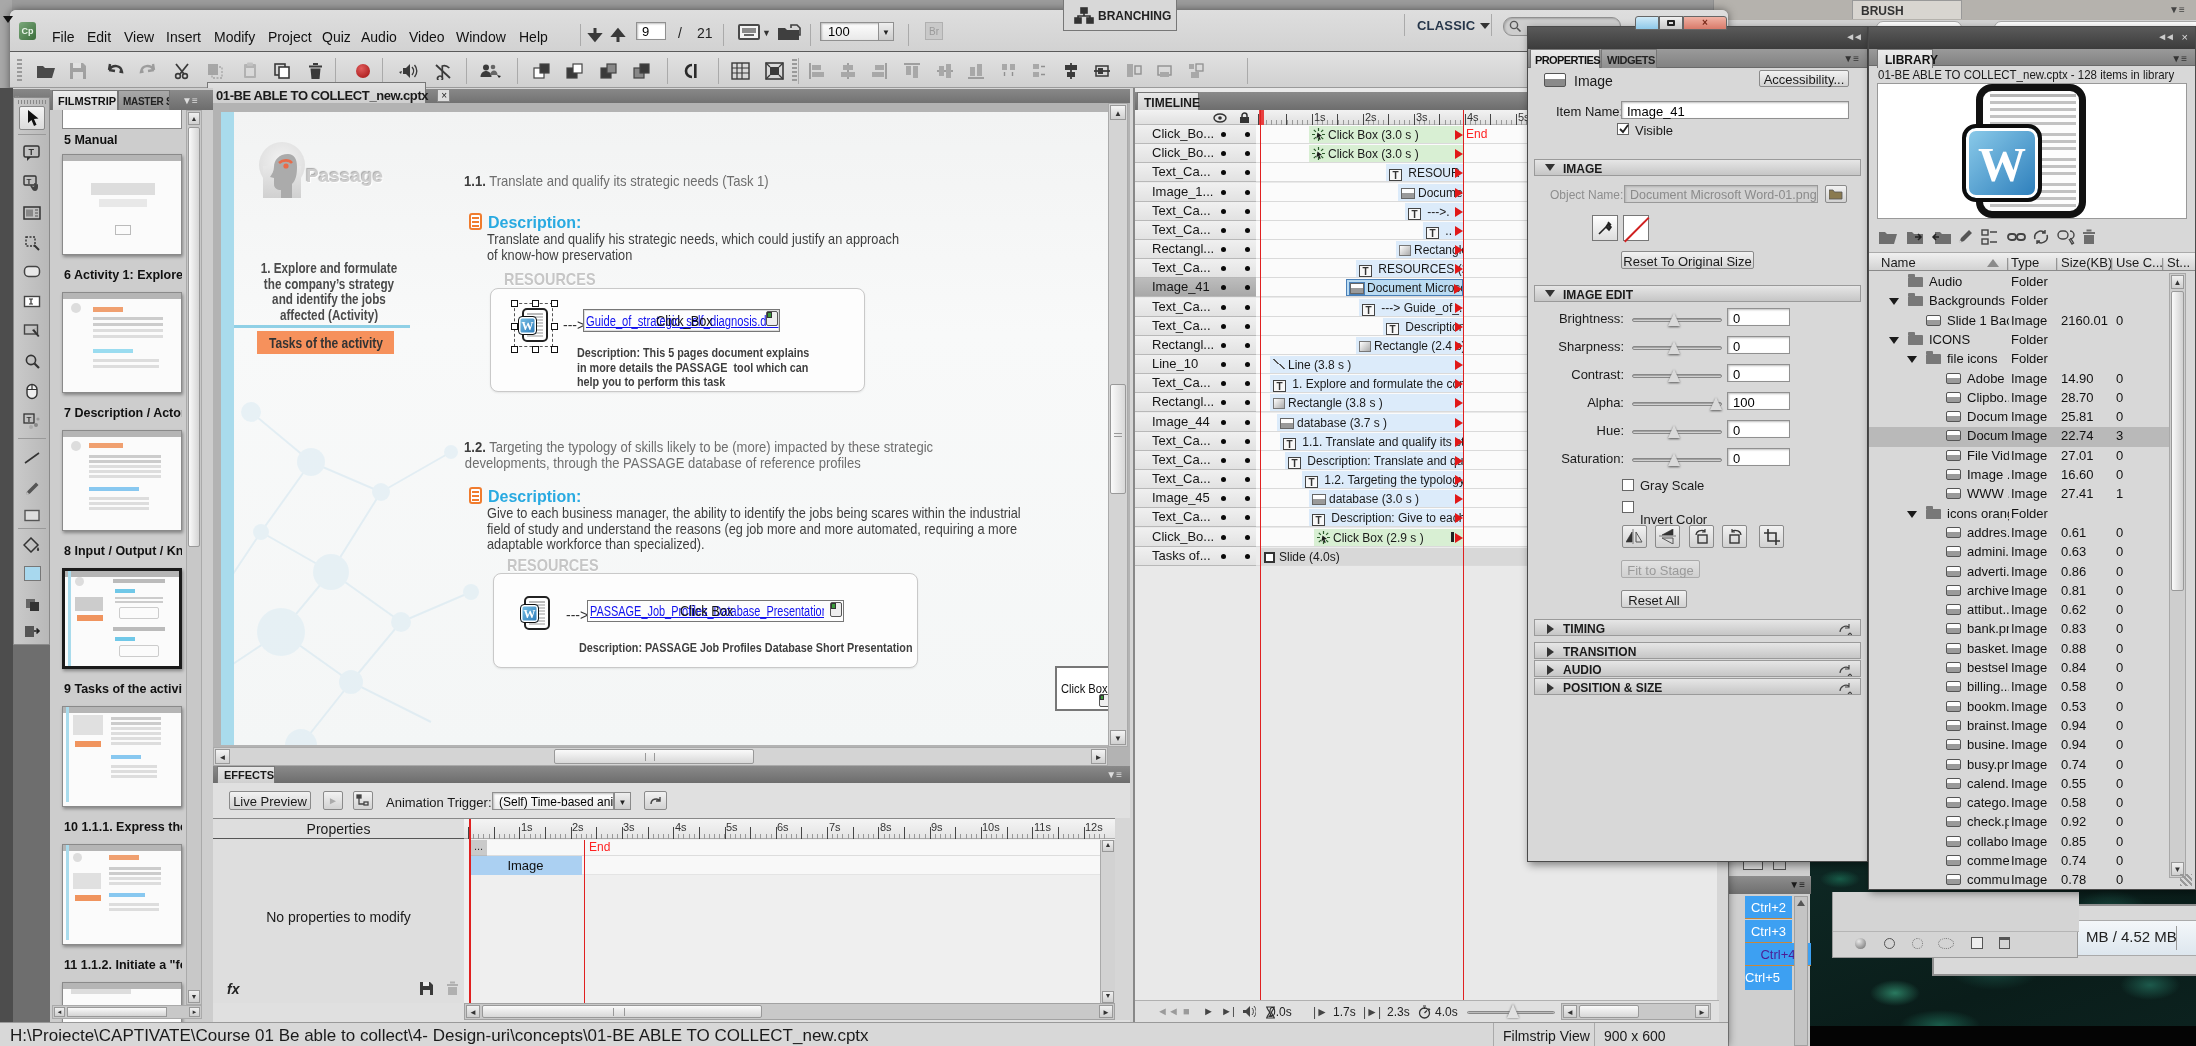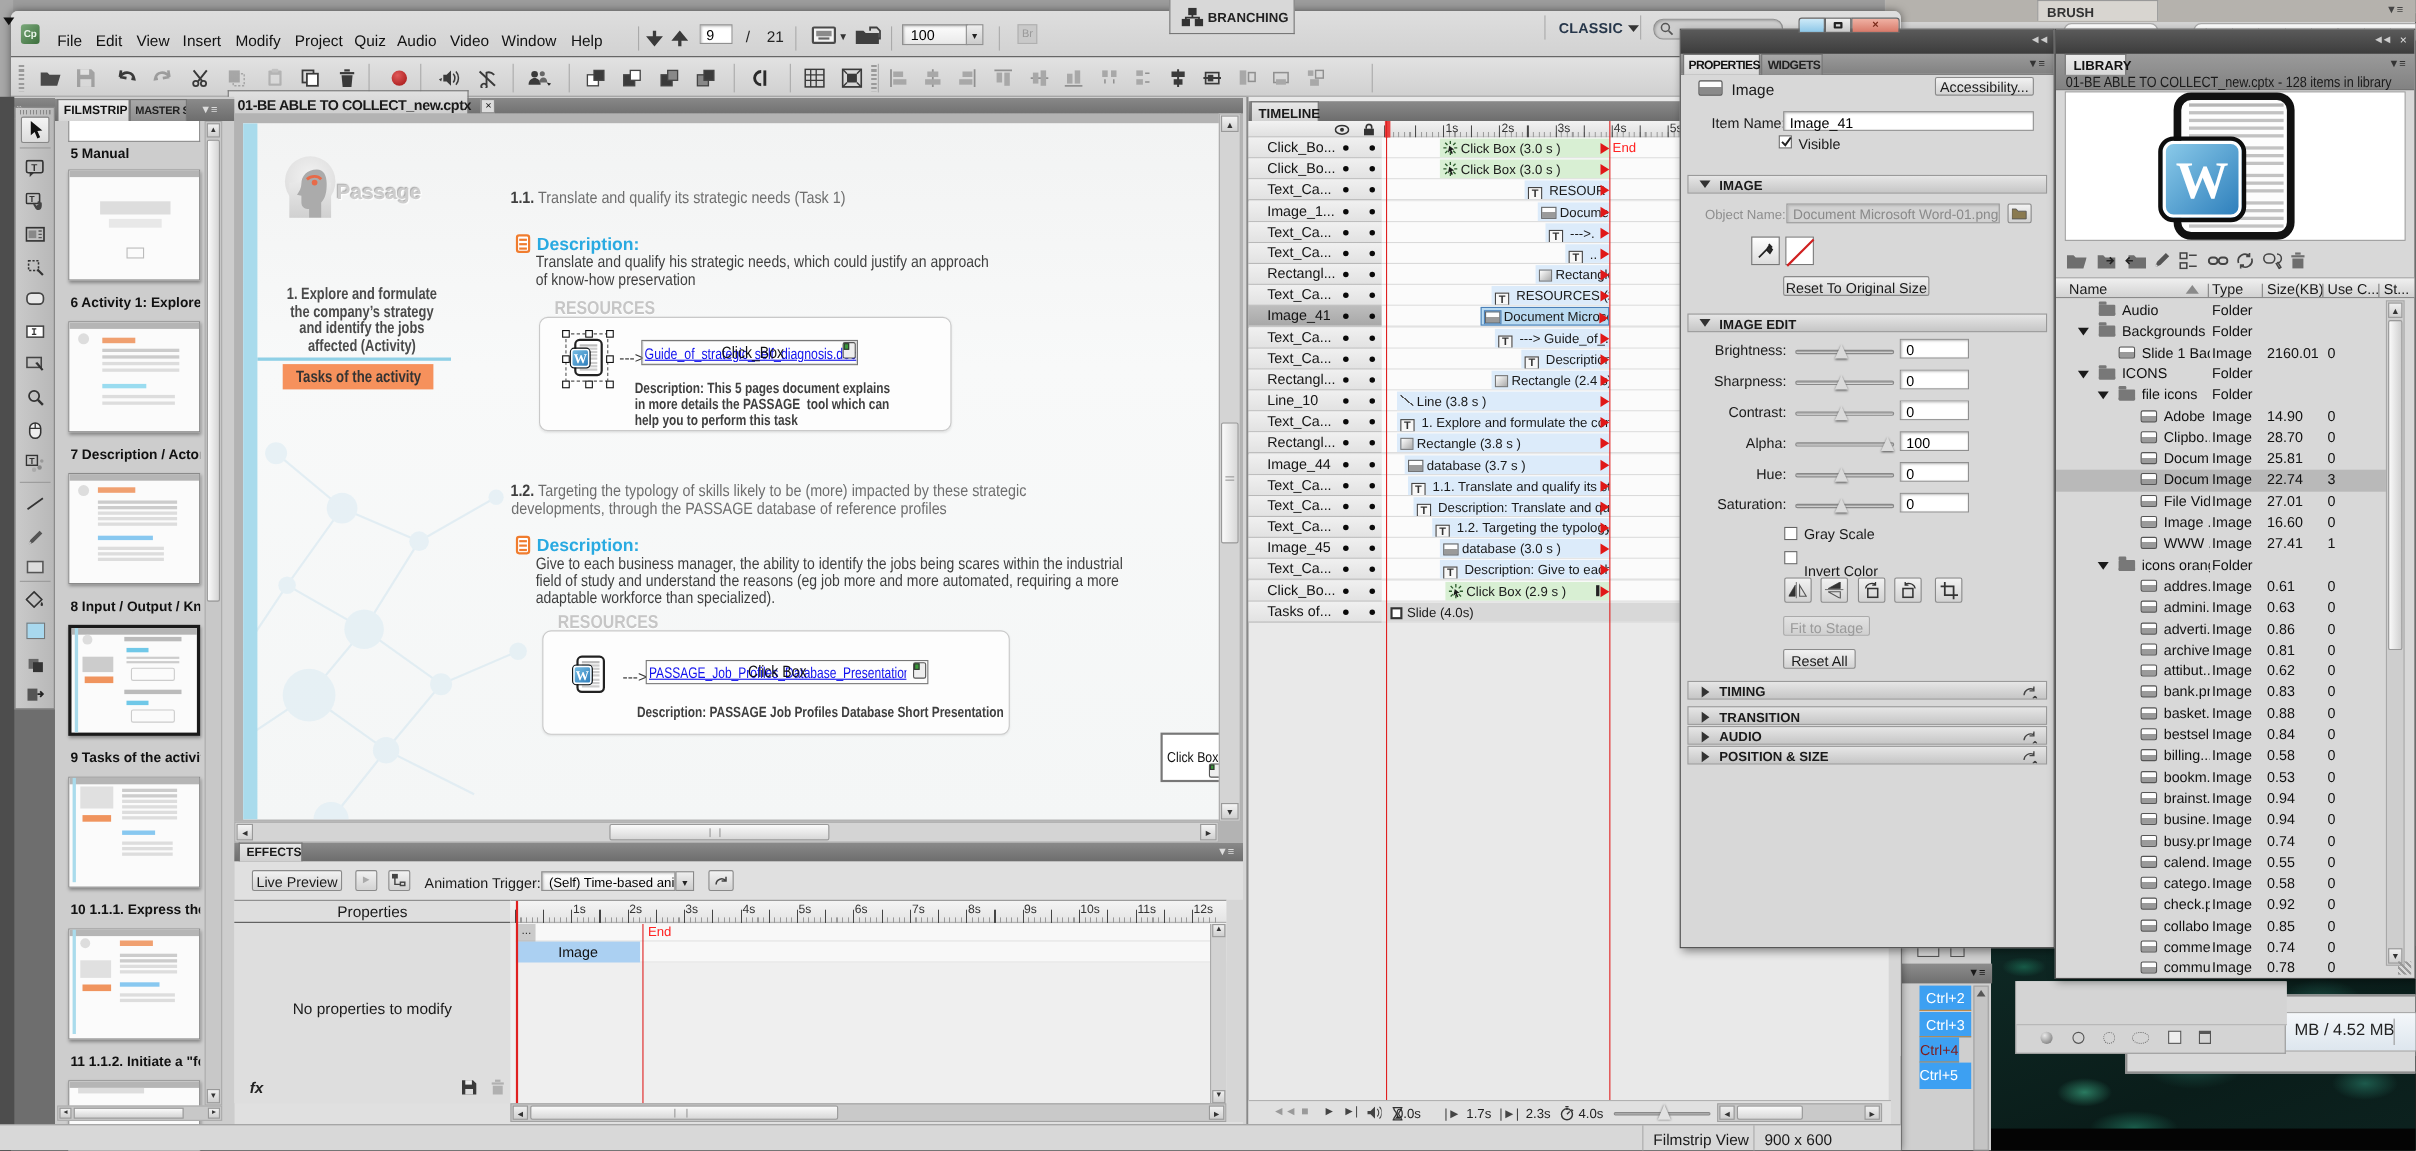--- a/index.html
+++ b/index.html
@@ -81,21 +81,21 @@
 </div>
 
 <div class="abs" style="left:1728px;top:845px;width:82px;height:201px;background:#cfcfcf;border-left:1px solid #8c8c8c;">
   <div class="abs" style="left:14px;top:10px;width:20px;height:15px;border:1.5px solid #555;background:#ddd;"></div>
   <div class="abs" style="left:44px;top:10px;width:13px;height:15px;border:1.5px solid #555;border-top:3px solid #555;"></div>
   <div class="abs" style="left:0px;top:31px;width:82px;height:18px;background:linear-gradient(#8d8d8d,#6f6f6f);color:#222;">
       <span class="abs" style="right:6px;top:3px;font-size:10px;color:#1a1a1a;">▼≡</span>
     </div>
   <div class="abs" style="left:16px;top:51px;width:47px;height:23px;background:#3da0f2;border-bottom:1px solid #c8883a;color:#fff;font-size:13px;text-align:center;padding-top:4px;">Ctrl+2</div>
   <div class="abs" style="left:16px;top:75px;width:47px;height:23px;background:#3da0f2;border-bottom:1px solid #c8883a;color:#fff;font-size:13px;text-align:center;padding-top:4px;">Ctrl+3</div>
-  <div class="abs" style="left:16px;top:98px;width:36px;height:23px;background:#3da0f2;border-bottom:1px solid #c8883a;color:#7f1d1d;font-size:13px;text-align:center;padding-top:4px;">Ctrl+4</div>
+  <div class="abs" style="left:16px;top:98px;width:66px;height:23px;background:#3da0f2;border-bottom:1px solid #c8883a;color:#4c1d95;font-size:13px;text-align:center;padding-top:4px;">Ctrl+4</div>
   <div class="abs" style="left:16px;top:121px;width:47px;height:24px;background:#3da0f2;color:#fff;font-size:13px;text-align:left;padding-top:4px;">Ctrl+5</div>
   <div class="abs" style="left:65px;top:51px;width:14px;height:150px;background:#c4c4c4;border:1px solid #a0a0a0;">
       <div style="margin:3px auto;width:0;height:0;border-left:4px solid transparent;border-right:4px solid transparent;border-bottom:6px solid #555;"></div>
     </div>
 </div>
 
 <div class="abs" style="left:10px;top:10px;width:1718px;height:1036px;background:#d6d6d6;border-radius:6px 6px 0 0;box-shadow:0 0 8px rgba(0,0,0,.5);"></div>
 
 <div class="abs" style="left:1635px;top:16px;width:24px;height:14px;background:linear-gradient(#cfeaf8,#8ec8e8);border:1px solid #666;border-radius:3px 0 0 0;z-index:3;"></div>
 <div class="abs" style="left:1659px;top:16px;width:24px;height:14px;background:linear-gradient(#f0f0f0,#c8c8c8);border:1px solid #666;z-index:3;">
@@ -1018,20 +1018,21 @@
     <div class="abs" style="left:1px;top:1px;width:14px;height:13px;background:linear-gradient(#f0f0f0,#cfcfcf);border:1px solid #999;font-size:8px;color:#333;text-align:center;padding-top:2px;">◄</div>
     <div class="abs" style="right:1px;top:1px;width:14px;height:13px;background:linear-gradient(#f0f0f0,#cfcfcf);border:1px solid #999;font-size:8px;color:#333;text-align:center;padding-top:2px;">►</div>
     <div class="abs" style="left:17px;top:1px;width:280px;height:13px;background:linear-gradient(#fafafa,#d8d8d8);border:1px solid #999;border-radius:2px;">
         <div style="margin:2px 0 0 130px;width:12px;height:8px;border-left:1px solid #999;border-right:1px solid #999;background:transparent;"></div>
       </div>
   </div>
   <div class="abs" style="left:902px;top:52px;width:15px;height:202px;background:#d6d6d6;"></div>
 </div>
 
 <div class="abs" style="left:0px;top:1022px;width:1728px;height:24px;background:#d8d8d8;border-top:1px solid #999;">
+  <div class="abs" style="left:10px;top:3px;font-size:17px;color:#1a1a1a;">H:\Proiecte\CAPTIVATE\Course 01 Be able to collect\4- Design-uri\concepts\01-BE ABLE TO COLLECT_new.cptx</div>
   <div class="abs" style="left:1493px;top:0;width:1px;height:24px;background:#aaa;"></div>
   <div class="abs" style="left:1503px;top:5px;font-size:14px;color:#1a1a1a;">Filmstrip View</div>
   <div class="abs" style="left:1594px;top:0;width:1px;height:24px;background:#aaa;"></div>
   <div class="abs" style="left:1604px;top:5px;font-size:14px;color:#1a1a1a;">900 x 600</div>
 </div>
 
 <div id="props" class="abs" style="left:1527px;top:26px;width:341px;height:836px;background:#d8d8d8;border:1px solid #4a4a4a;box-shadow:2px 3px 8px rgba(0,0,0,.45);">
   <div class="abs" style="left:0;top:0;width:339px;height:22px;background:linear-gradient(#5a5a5a,#3c3c3c);">
       <span class="abs" style="right:6px;top:4px;color:#ccc;font-size:10px;letter-spacing:-2px;">◄◄</span>
     </div>
@@ -1143,21 +1144,21 @@
       </svg></div>
   <div class="abs phdr" style="top:651px;">POSITION &amp; SIZE<svg class="abs" style="right:8px;top:3px;" width="13" height="12" viewBox="0 0 13 12">
         <path d="M1 9 a6 6 0 0 1 9-5 M10 1 v4 h-4 M11 10 l-2 2 m2-2 l2 2" stroke="#444" fill="none" stroke-width="1.2"></path>
       </svg></div>
 </div>
 <div id="library" class="abs" style="left:1868px;top:26px;width:328px;height:864px;background:#d8d8d8;border:1px solid #4a4a4a;box-shadow:2px 3px 8px rgba(0,0,0,.45);overflow:hidden;">
   <div class="abs" style="left:0;top:0;width:326px;height:22px;background:linear-gradient(#5a5a5a,#3c3c3c);">
       <span class="abs" style="right:22px;top:4px;color:#ccc;font-size:10px;letter-spacing:-2px;">◄◄</span>
       <span class="abs" style="right:7px;top:4px;color:#ddd;font-size:11px;">×</span>
     </div>
-  <div class="abs" style="left:0;top:22px;width:326px;height:33px;background:linear-gradient(#9a9a9a,#828282);border-bottom:1px solid #6a6a6a;">
+  <div class="abs" style="left:0;top:22px;width:326px;height:17px;background:linear-gradient(#9a9a9a,#828282);border-bottom:1px solid #6a6a6a;">
     <div class="abs" style="left:8px;top:0;width:56px;height:19px;background:linear-gradient(#ececec,#d8d8d8);border:1px solid #777;border-bottom:none;font-size:12px;font-weight:bold;color:#111;padding:3px 0 0 7px;">LIBRARY</div>
     <span class="abs" style="right:8px;top:4px;font-size:10px;color:#333;">▼≡</span>
   </div>
   <div class="abs" style="left:9px;top:40px;font-size:13.5px;color:#1a1a1a;white-space:nowrap;transform:scaleX(.85);transform-origin:0 0;">01-BE ABLE TO COLLECT_new.cptx - 128 items in library</div>
 
   <div class="abs" style="left:8px;top:56px;width:310px;height:136px;background:#fff;border:1px solid #999;">
     <div class="abs" style="left:98px;top:0px;width:110px;height:134px;background:#fdfdfd;border:7px solid #111;border-radius:16px;"></div>
     <div class="abs" style="left:112px;top:10px;width:86px;height:3px;background:#b5b5b5;box-shadow:0 7px 0 #c2c2c2,0 14px 0 #c2c2c2,0 21px 0 #c2c2c2,0 28px 0 #c2c2c2,0 39px 0 #c2c2c2,0 46px 0 #c2c2c2,0 53px 0 #c2c2c2,0 64px 0 #c2c2c2,0 71px 0 #c2c2c2,0 78px 0 #c2c2c2,0 89px 0 #c2c2c2,0 96px 0 #c2c2c2,0 103px 0 #c2c2c2,0 110px 0 #c2c2c2;"></div>
     <div class="abs" style="left:84px;top:40px;width:80px;height:78px;background:linear-gradient(135deg,#8ecdeb,#2a7cba);border-radius:14px;border:4px solid #0d0d0d;box-shadow:inset 0 0 0 3px #fff;color:#fff;font-weight:bold;font-size:48px;text-align:center;line-height:74px;font-family:&quot;Liberation Serif&quot;,serif;">W</div>
   </div>

